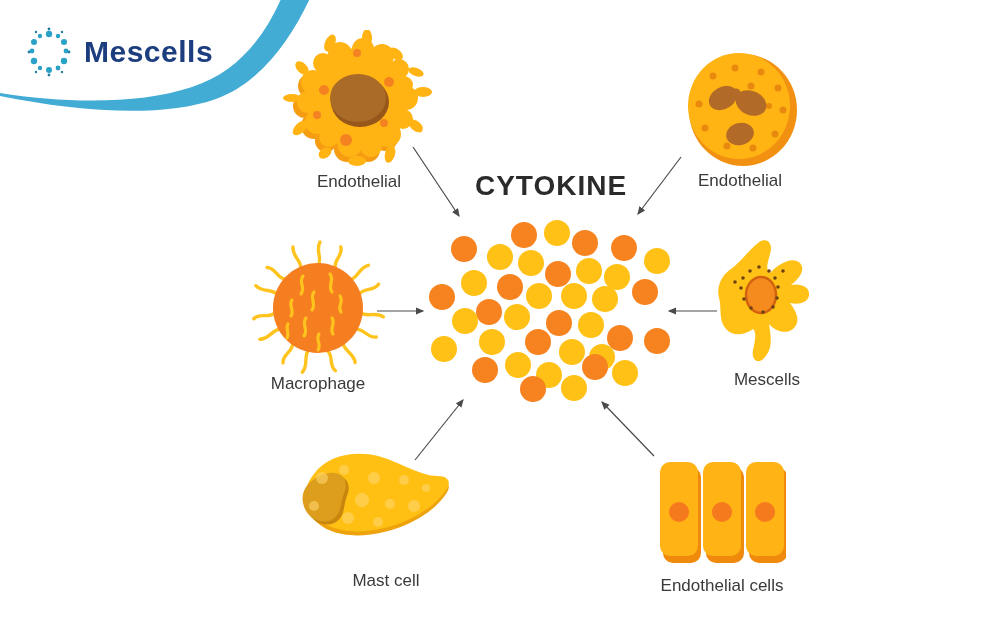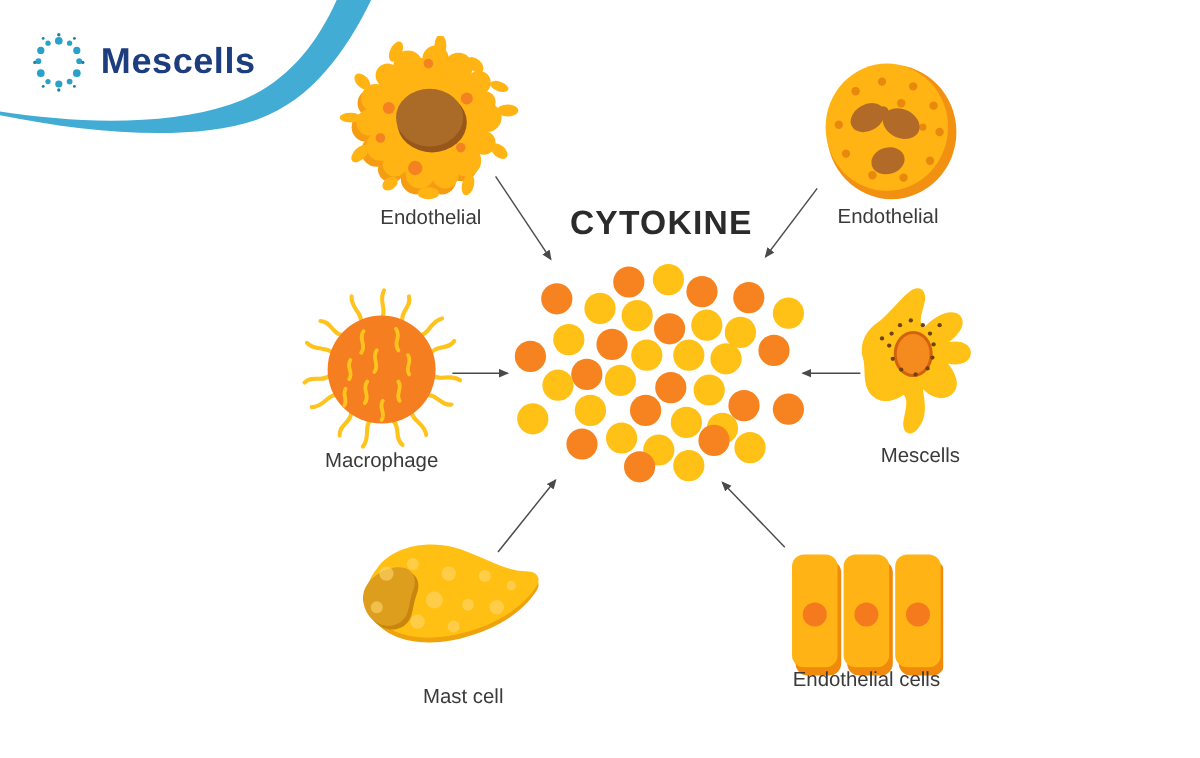--- a/index.html
+++ b/index.html
@@ -287,15 +287,15 @@
       <rect x="48" y="7" width="38" height="96" rx="10" fill="#EF8A0C"></rect>
       <rect x="45" y="2" width="38" height="94" rx="10" fill="#FFB315"></rect>
       <circle cx="64" cy="52" r="10" fill="#F5791D"></circle>
     </g>
     <g>
       <rect x="91" y="7" width="38" height="96" rx="10" fill="#EF8A0C"></rect>
       <rect x="88" y="2" width="38" height="94" rx="10" fill="#FFB315"></rect>
       <circle cx="107" cy="52" r="10" fill="#F5791D"></circle>
     </g>
   </svg>
-  <div class="cell-label" style="left:722px;top:557px">Endothelial cells</div>
+  <div class="cell-label" style="left:722px;top:576px">Endothelial cells</div>
 
 </div>
 
 </body></html>

